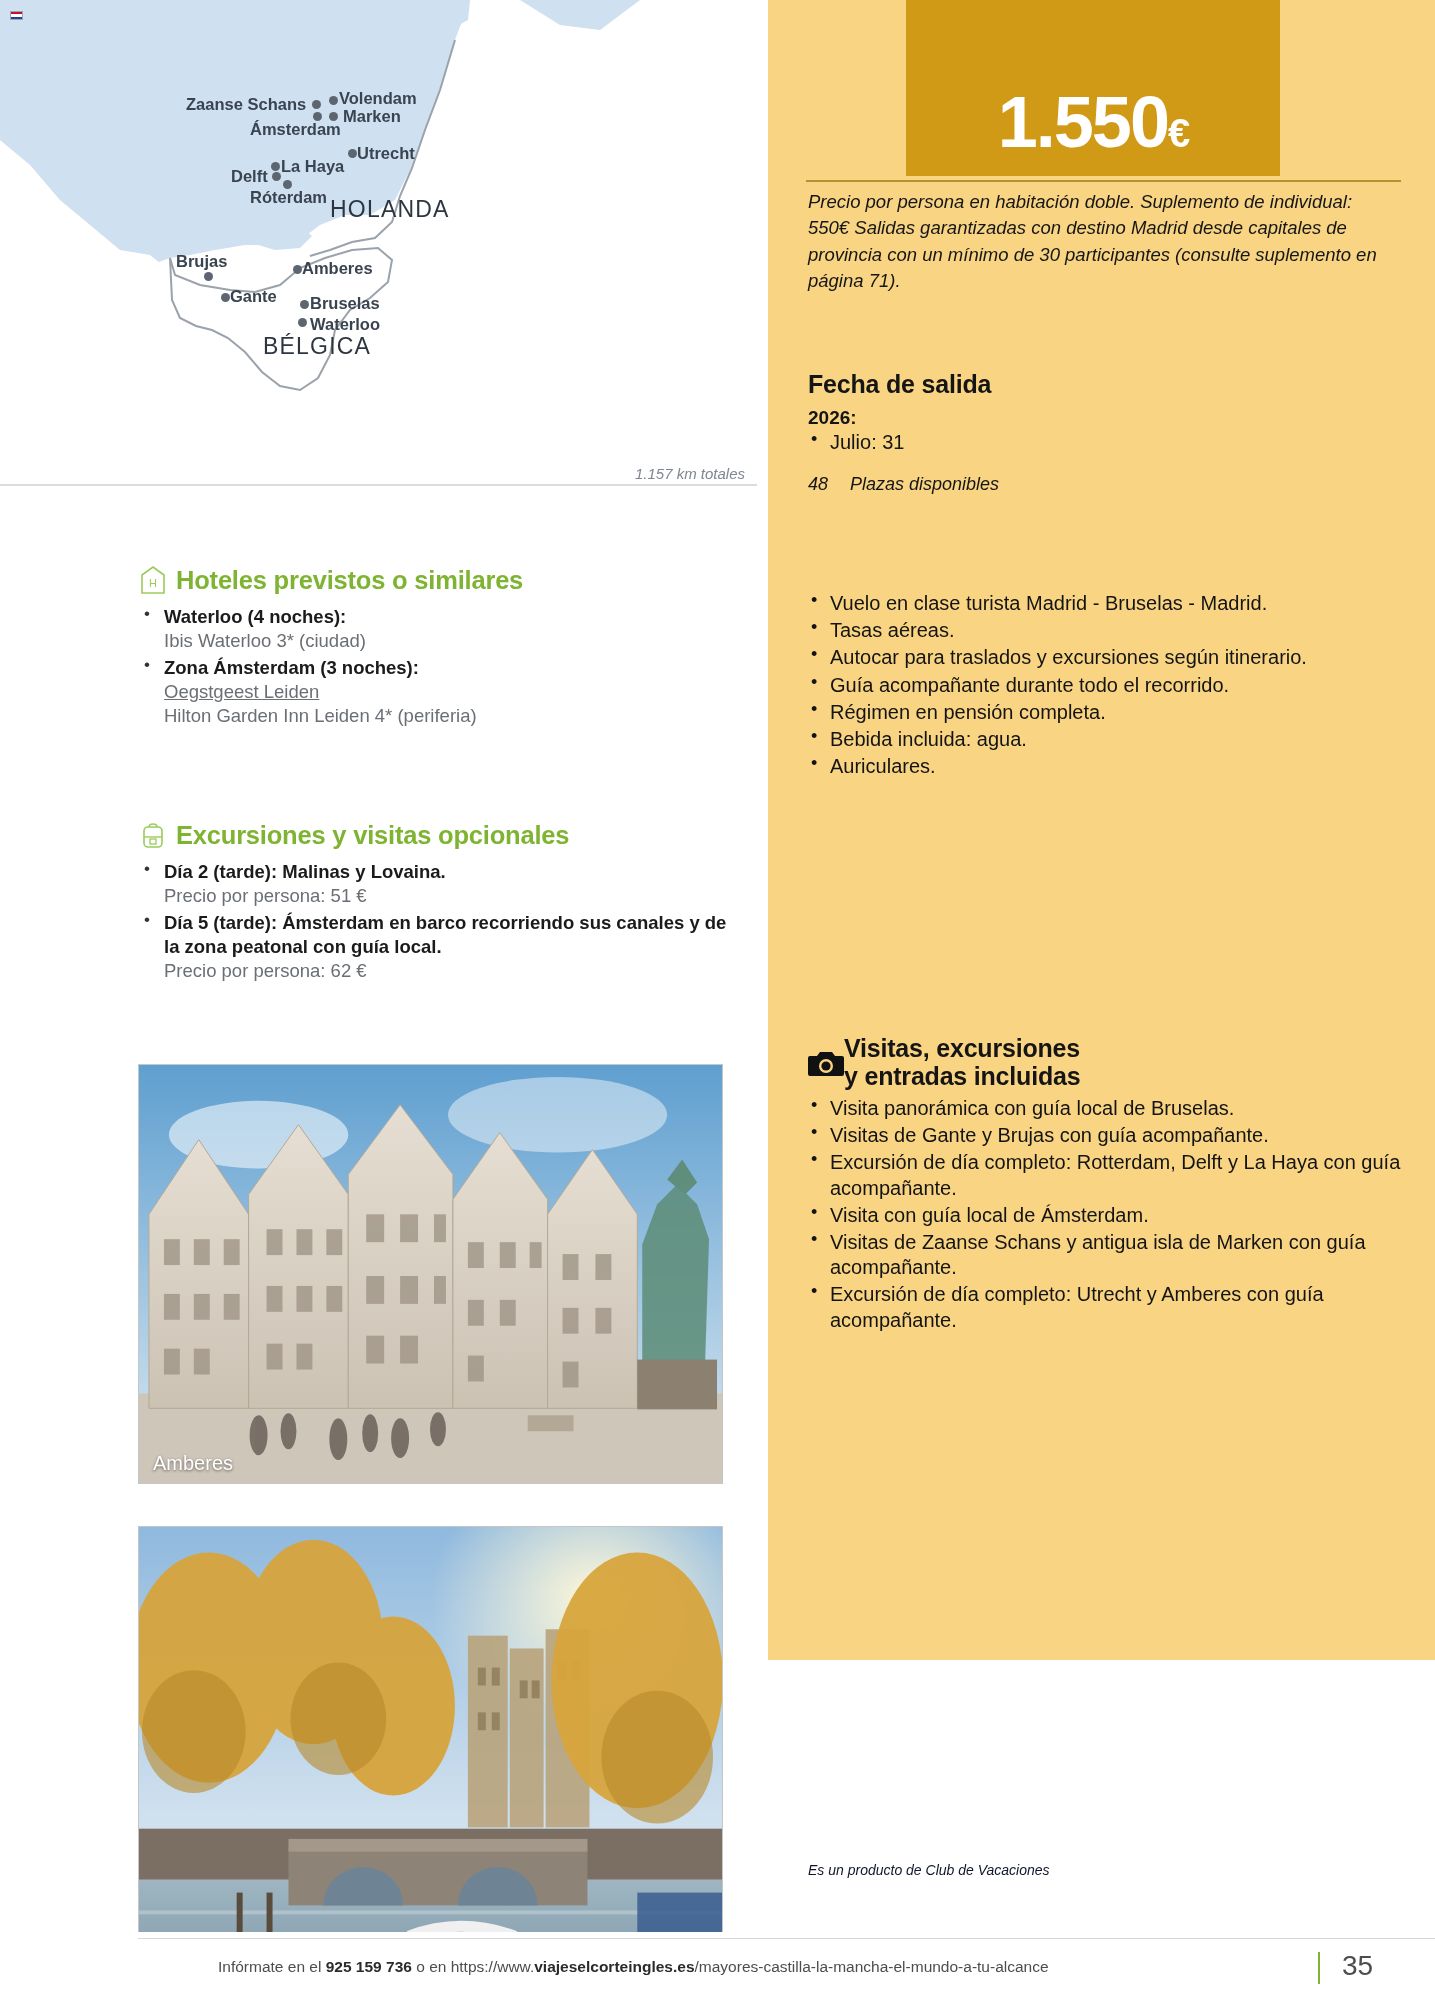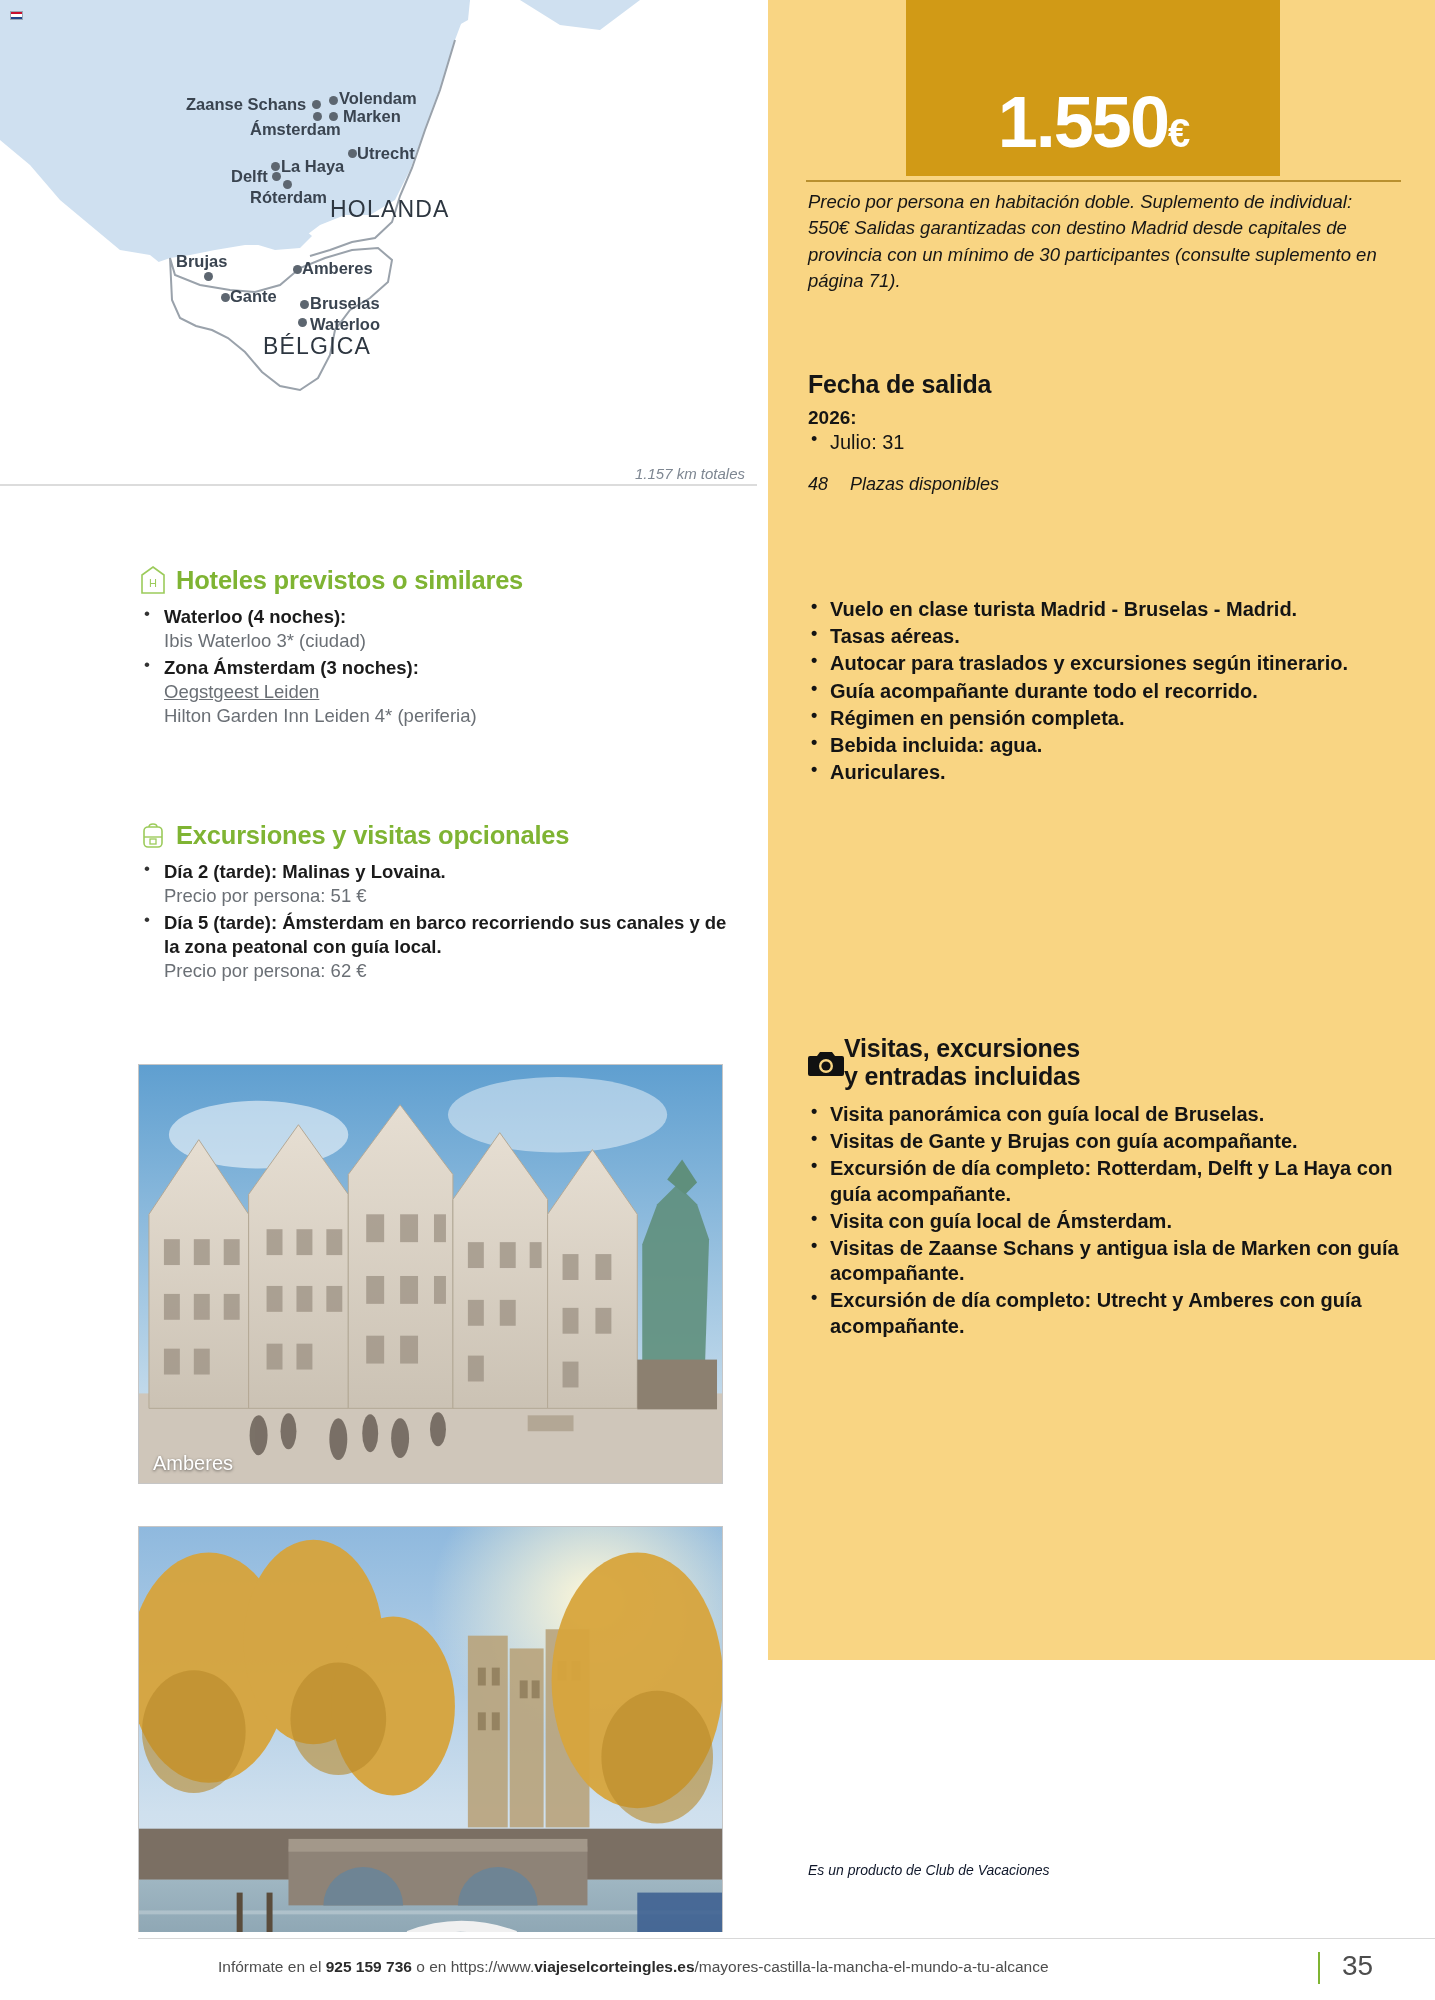--- a/index.html
+++ b/index.html
@@ -117,21 +117,21 @@
   #fecha-list li { position: relative; padding-left: 22px; font-size: 20px; color:#151515;}
   #fecha-list li:before { content:"•"; position:absolute; left:3px; top:-2px; font-size:18px;}
   #plazas {
     margin-top: 20px; font-style: italic; font-size: 18px; color: #151515;
   }
   #plazas .num { display: inline-block; width: 42px; }
 
   #incluye-sec { position: absolute; left: 40px; top: 585px; width: 600px; }
   #visitas-sec { position: absolute; left: 40px; top: 1035px; width: 620px; }
 
-  ul.rbullets { list-style: none; margin-top: 12px; font-weight: bold; }
+  ul.rbullets { list-style: none; margin-top: 6px; }
   ul.rbullets > li {
     position: relative; padding-left: 22px;
     font-size: 20px; line-height: 1.26; color: #141414; margin-bottom: 2px;
   }
   ul.rbullets > li:before {
     content: "•"; position: absolute; left: 3px; top: -2px; font-size: 18px;
   }
 
   #visitas-head {
     display: flex; align-items: center; 

